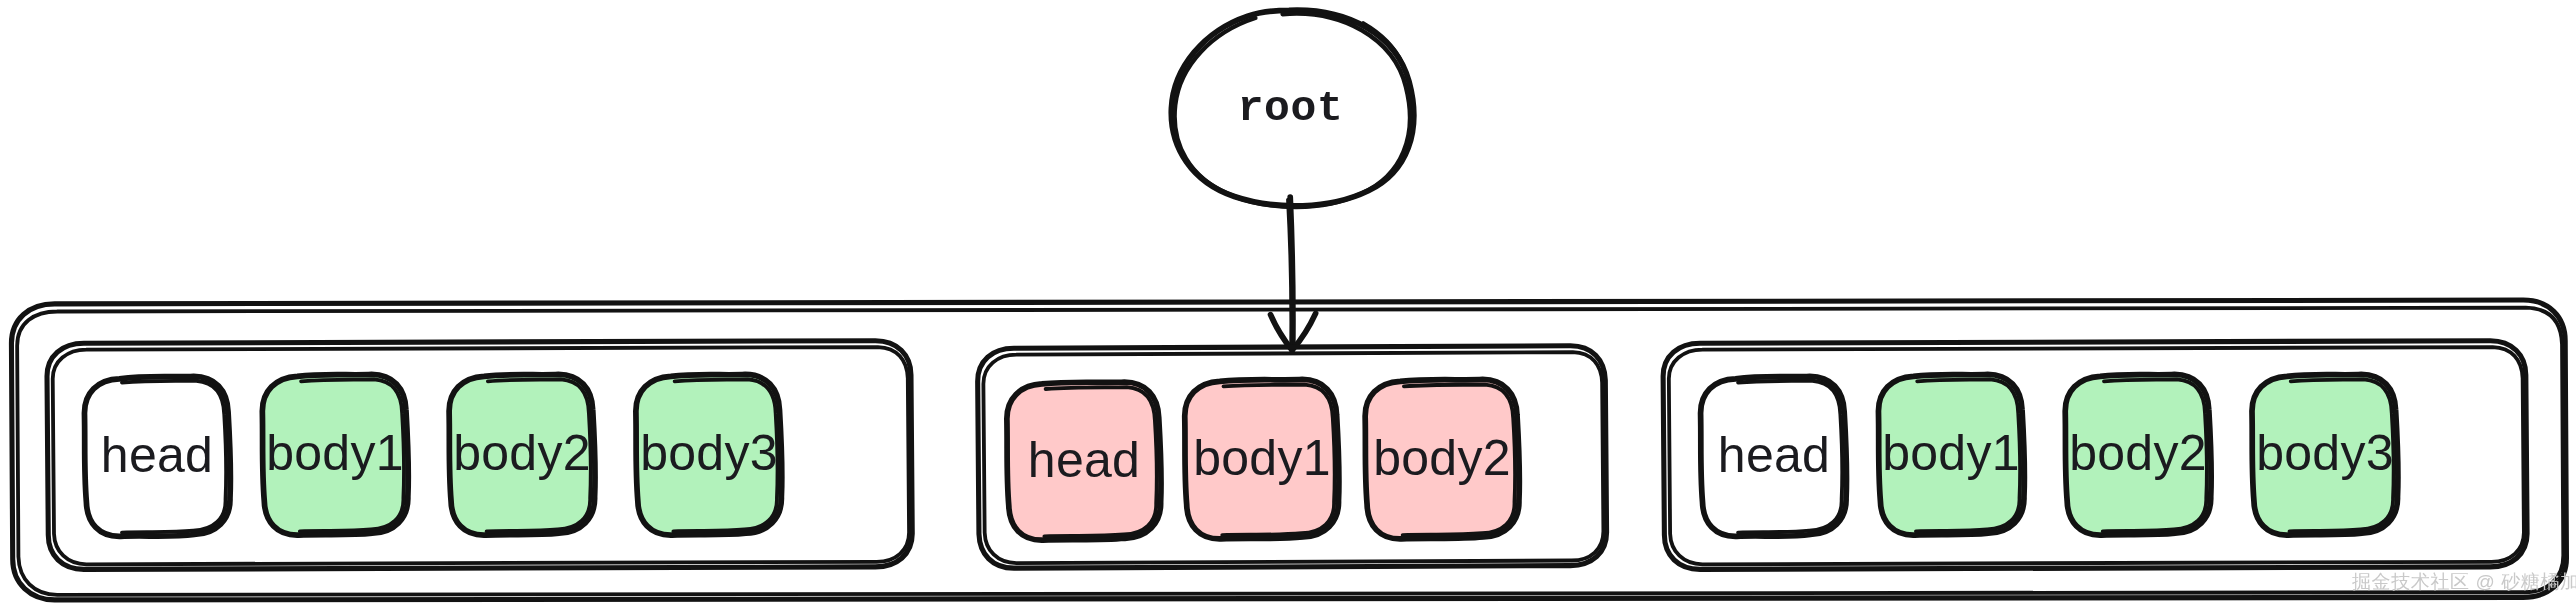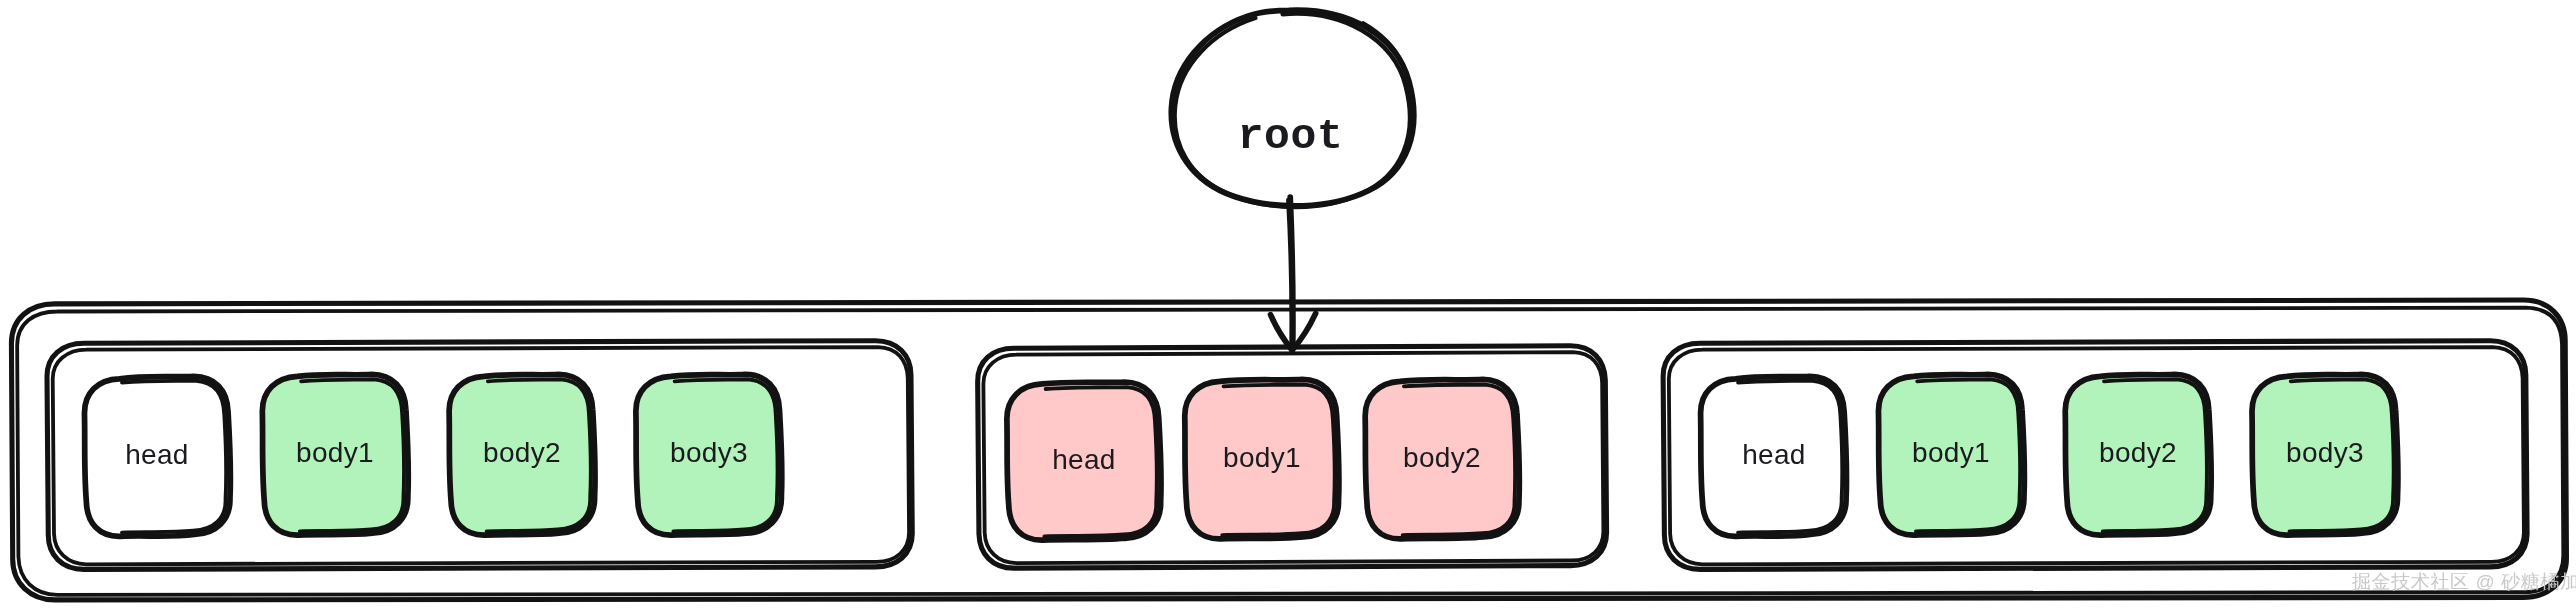--- a/index.html
+++ b/index.html
@@ -26,32 +26,31 @@
     width: 2576px;
     height: 609px;
   }
   .lbl {
     position: absolute;
     display: flex;
     align-items: center;
     justify-content: center;
     color: #1b1b1f;
     font-family: "Liberation Sans", sans-serif;
-    font-size: 28px;
+    font-size: 50px;
     font-weight: 400;
     letter-spacing: 0.3px;
     white-space: nowrap;
     pointer-events: none;
   }
   .root-lbl {
     font-family: "Liberation Mono", monospace;
     font-size: 43px;
     font-weight: 700;
     letter-spacing: 0.6px;
-    margin-top: 28px;
   }
   .watermark {
     position: absolute;
     left: 2352px;
     top: 569px;
     font-family: "Liberation Sans", sans-serif;
     font-size: 19px;
     color: #c9c9c9;
     letter-spacing: 0.6px;
     white-space: nowrap;

